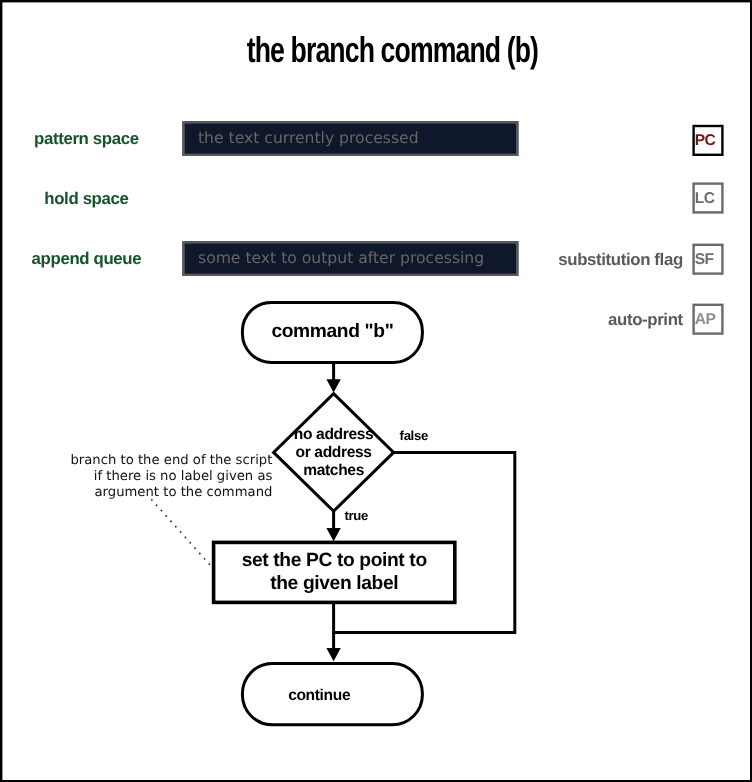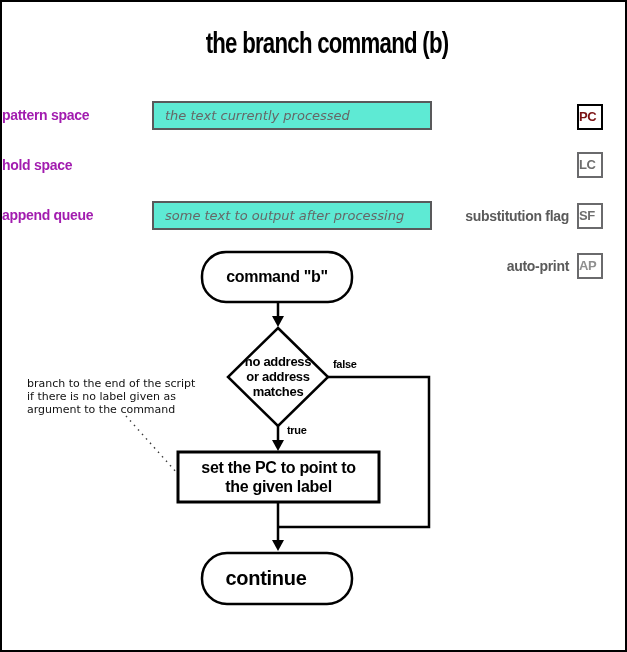--- a/index.html
+++ b/index.html
@@ -17,28 +17,28 @@
   .title{
     left:23px;top:24px;width:604px;height:34px;
     text-align:center;font-size:30px;font-weight:700;color:#000;
     white-space:nowrap;line-height:34px;
     transform:scaleX(0.74);transform-origin:50% 50%;
     letter-spacing:-1px;
   }
   
   .lbl-left{
     left:0;width:140px;height:29px;line-height:29px;
-    text-align:left;font-size:14px;font-weight:700;color:#a21caf;
+    text-align:center;font-size:14px;font-weight:700;color:#14532d;
     letter-spacing:-0.3px;
   }
   .box-left{
     left:150px;width:280px;height:29px;
-    box-sizing:border-box;border:2px solid #59595b;background:#5eead4;
+    box-sizing:border-box;border:2px solid #59595b;background:#0f172a;
     font-family:"DejaVu Sans",sans-serif;font-size:13px;color:#666;
-    line-height:25px;padding-left:11px;font-style:italic;
+    line-height:25px;padding-left:11px;
   }
   
   .lbl-right{
     left:360px;width:207px;height:26px;line-height:26px;
     text-align:right;font-size:14px;font-weight:700;color:#5a5a5a;
     letter-spacing:-0.3px;
   }
   .lbl-right.hl{color:#000;}
   .box-right{
     left:575px;width:26px;height:26px;
@@ -50,25 +50,25 @@
   .box-right.muted{color:#8f8f8f;}
   
   .fc{color:#000;font-weight:700;text-align:center;letter-spacing:-0.3px;}
   .center-flex{display:flex;align-items:center;justify-content:center;}
   .preline{white-space:pre-line;}
   .fc-start{left:200px;top:250px;width:150px;height:50px;font-size:16px;}
   .fc-decision{left:226px;top:352px;width:100px;font-size:13px;line-height:15px;}
   .fc-false{left:331px;top:356px;width:40px;font-size:11px;text-align:left;}
   .fc-true{left:285px;top:422px;width:40px;font-size:11px;text-align:left;}
   .fc-action{left:176px;top:450px;width:201px;height:50px;font-size:16px;line-height:19px;}
-  .fc-end{left:200px;top:551px;width:128px;height:51px;font-size:20px;}
+  .fc-end{left:200px;top:551px;width:128px;height:51px;font-size:13px;}
   .fc-note{
     left:25px;top:375px;width:200px;
     font-family:"DejaVu Sans",sans-serif;font-size:11px;line-height:13px;
-    color:#111;text-align:left;font-weight:400;
+    color:#111;text-align:right;font-weight:400;
   }
   svg{position:absolute;left:0;top:0;}
 </style>
 </head>
 <body>
 
 <div id="page">
 
   <div class="abs title">the branch command (b)</div>
 

